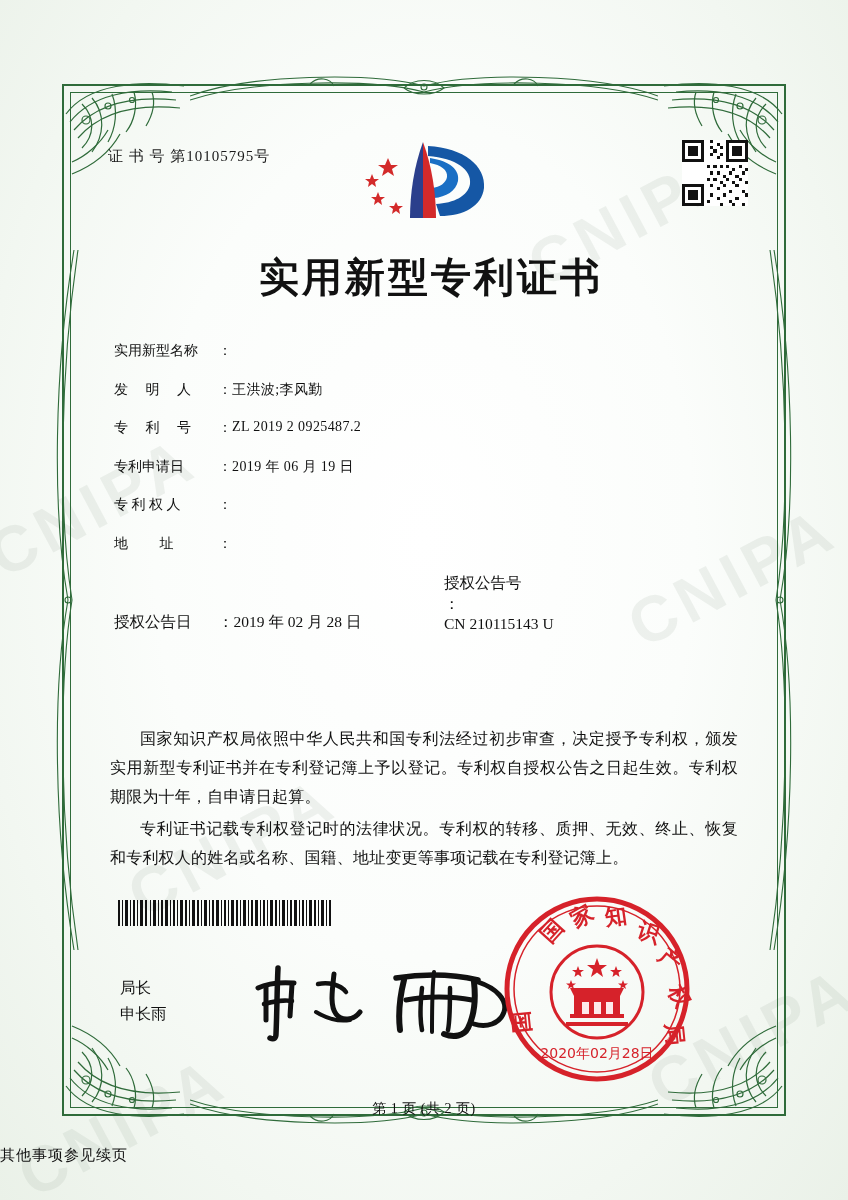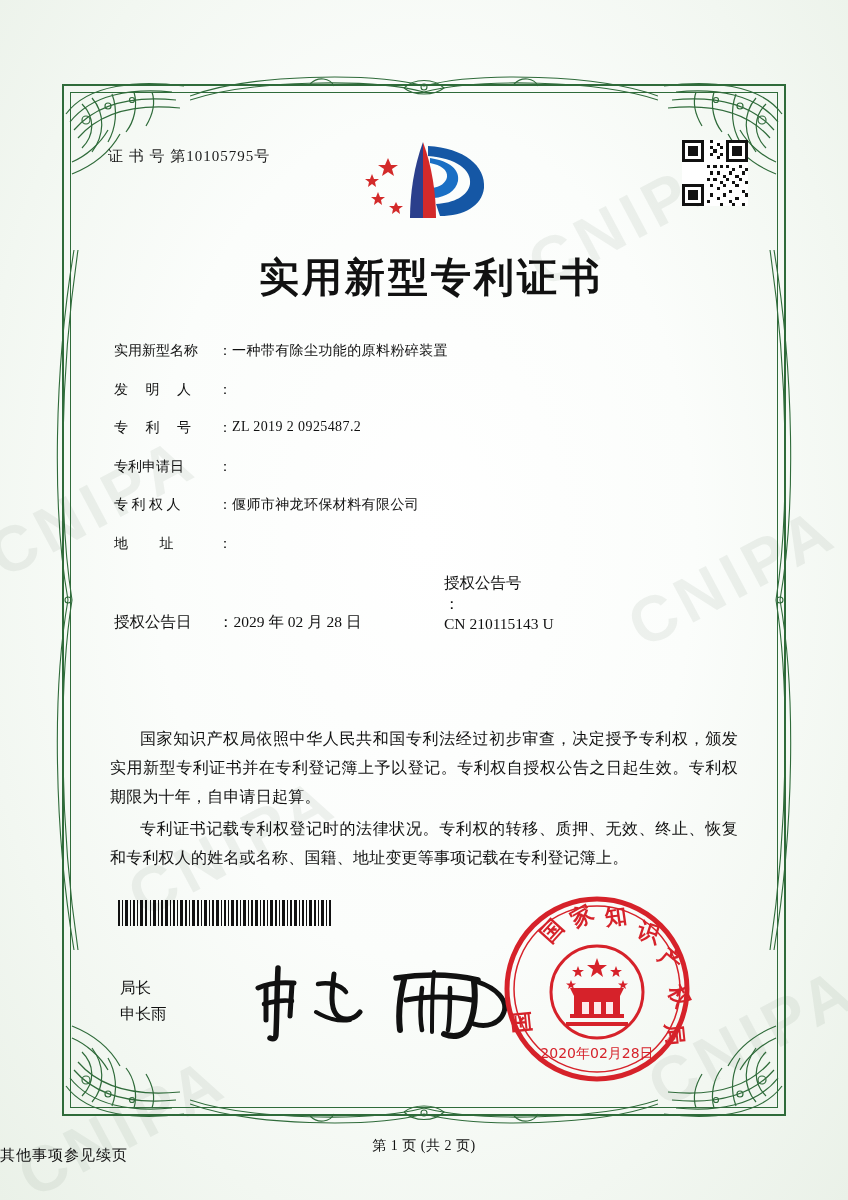--- a/index.html
+++ b/index.html
@@ -164,21 +164,21 @@
 
   
   .seal {
     position: absolute;
     left: 430px; top: 800px;
     width: 194px; height: 194px;
   }
 
   .page-num {
     position: absolute;
-    left: 0; right: 0; top: 1045px;
+    left: 0; right: 0; top: 1008px;
     text-align: center;
     font-size: 14px;
     color: #111;
     letter-spacing: 0.5px;
   }
 
   .footer-note {
     position: absolute;
     left: 0; right: 0; top: 1146px;
     text-align: left;
@@ -400,50 +400,50 @@
         <polygon points="52,62 54,66 59,66 55,69 56,74 52,71 48,74 49,69 45,66 50,66"></polygon>
       </g>
     </svg>
 
     <div class="main-title">实用新型专利证书</div>
 
     <div class="fields">
       <div class="field-row">
         <span class="fl">实用新型名称</span>
         <span>：</span>
-        <span class="fv">一种带有除尘功能的原料粉碎装置</span>
       </div>
       <div class="field-row">
         <span class="fl">发　 明　 人</span>
         <span>：</span>
+        <span class="fv">王洪波;李风勤</span>
       </div>
       <div class="field-row">
         <span class="fl">专　 利　 号</span>
         <span>：</span>
         <span class="fv">ZL 2019 2 0925487.2</span>
       </div>
       <div class="field-row">
         <span class="fl">专利申请日</span>
         <span>：</span>
+        <span class="fv">2019 年 06 月 19 日</span>
       </div>
       <div class="field-row">
         <span class="fl">专 利 权 人</span>
         <span>：</span>
-        <span class="fv">偃师市神龙环保材料有限公司</span>
       </div>
       <div class="field-row">
         <span class="fl">地　　 址</span>
         <span>：</span>
       </div>
 
       <div class="field-row row-two">
         <span class="seg1">
           <span class="fl">授权公告日</span>
           <span>：</span>
-          <span>2029 年 02 月 28 日</span>
+          <span>2019 年 02 月 28 日</span>
         </span>
         <span class="seg2">
           <span class="lbl2">授权公告号</span>
           <span>：</span>
           <span>CN 210115143 U</span>
         </span>
       </div>
     </div>
 
     <div class="para para1">国家知识产权局依照中华人民共和国专利法经过初步审查，决定授予专利权，颁发实用新型专利证书并在专利登记簿上予以登记。专利权自授权公告之日起生效。专利权期限为十年，自申请日起算。</div>

